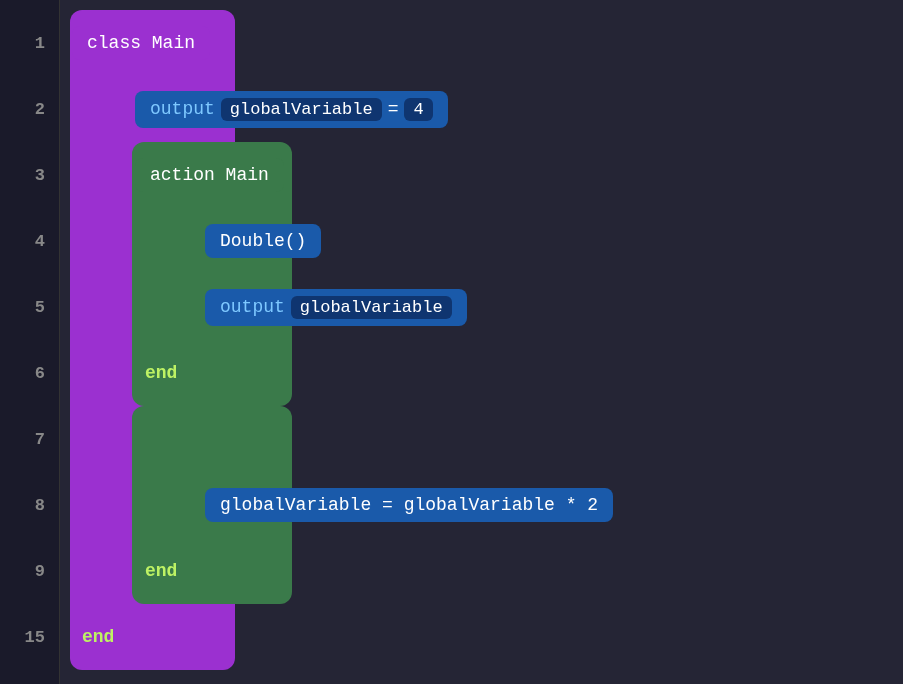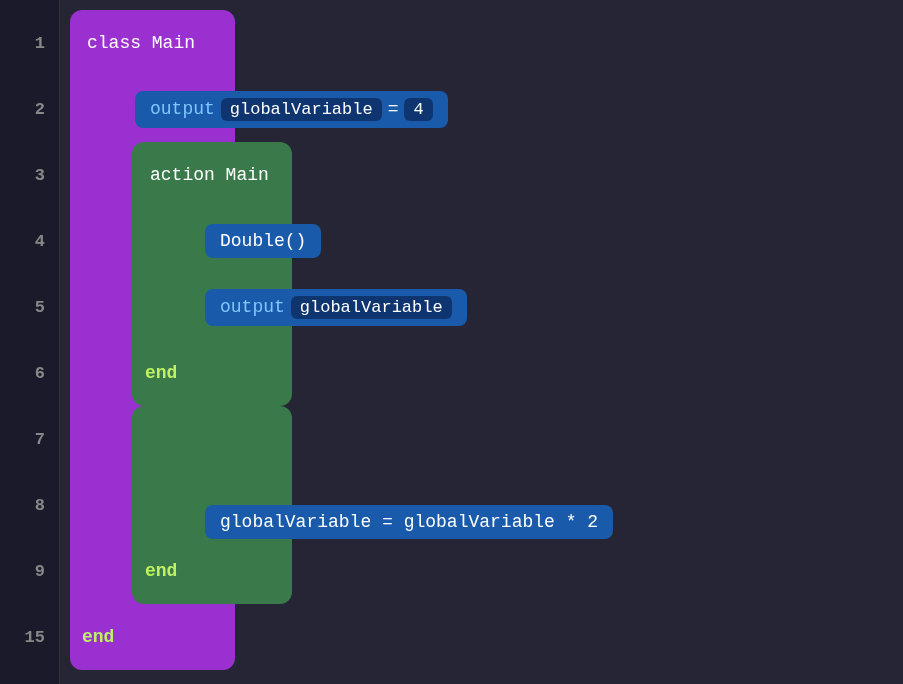--- a/index.html
+++ b/index.html
@@ -54,21 +54,21 @@
 
     
     .row { position: absolute; left: 0; right: 0; height: 66px; display: flex; align-items: center; }
     .row-1 { top: 0px; }
     .row-2 { top: 66px; }
     .row-3 { top: 132px; }
     .row-4 { top: 198px; }
     .row-5 { top: 264px; }
     .row-6 { top: 330px; }
     .row-7 { top: 396px; }
-    .row-8 { top: 479px; }
+    .row-8 { top: 462px; }
     .row-9 { top: 528px; }
     .row-10 { top: 594px; }
 
     
     .bg-class {
       position: absolute;
       left: 10px;
       top: 0px;
       width: 165px;
       height: 660px;

